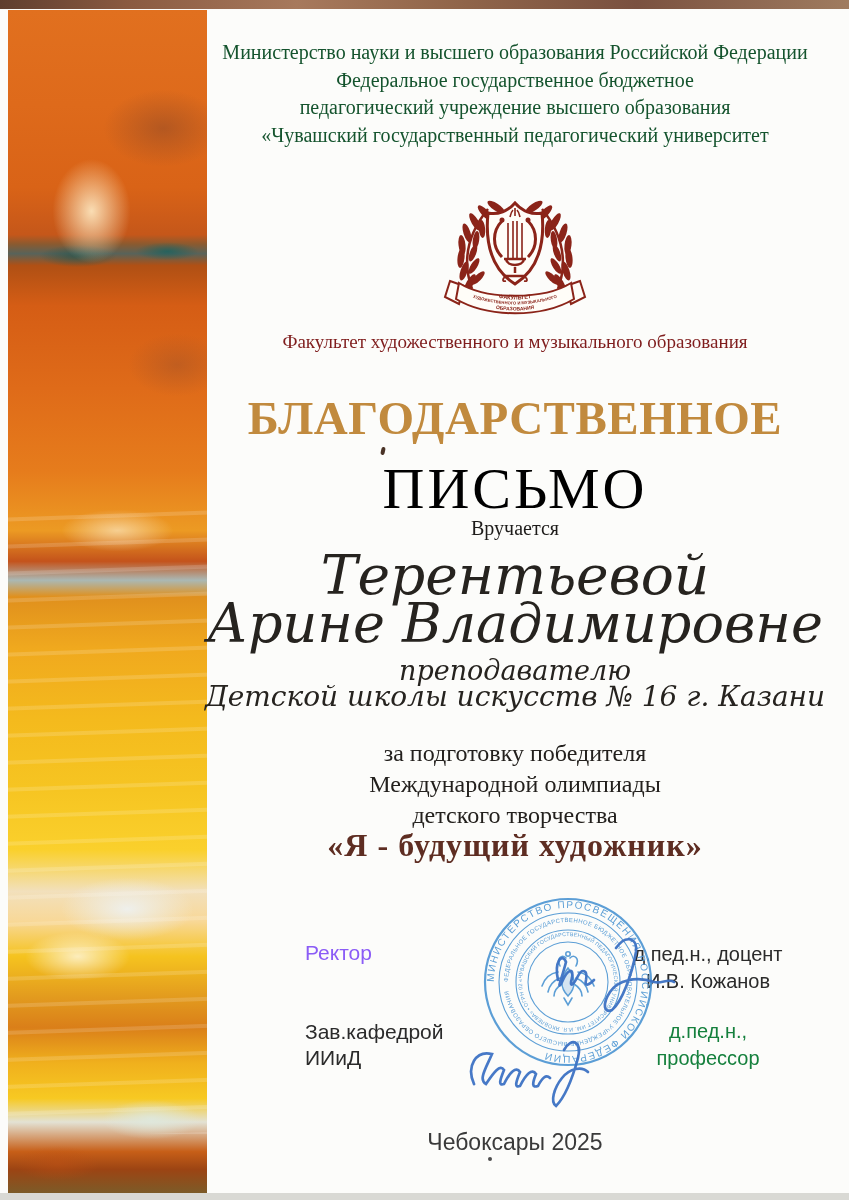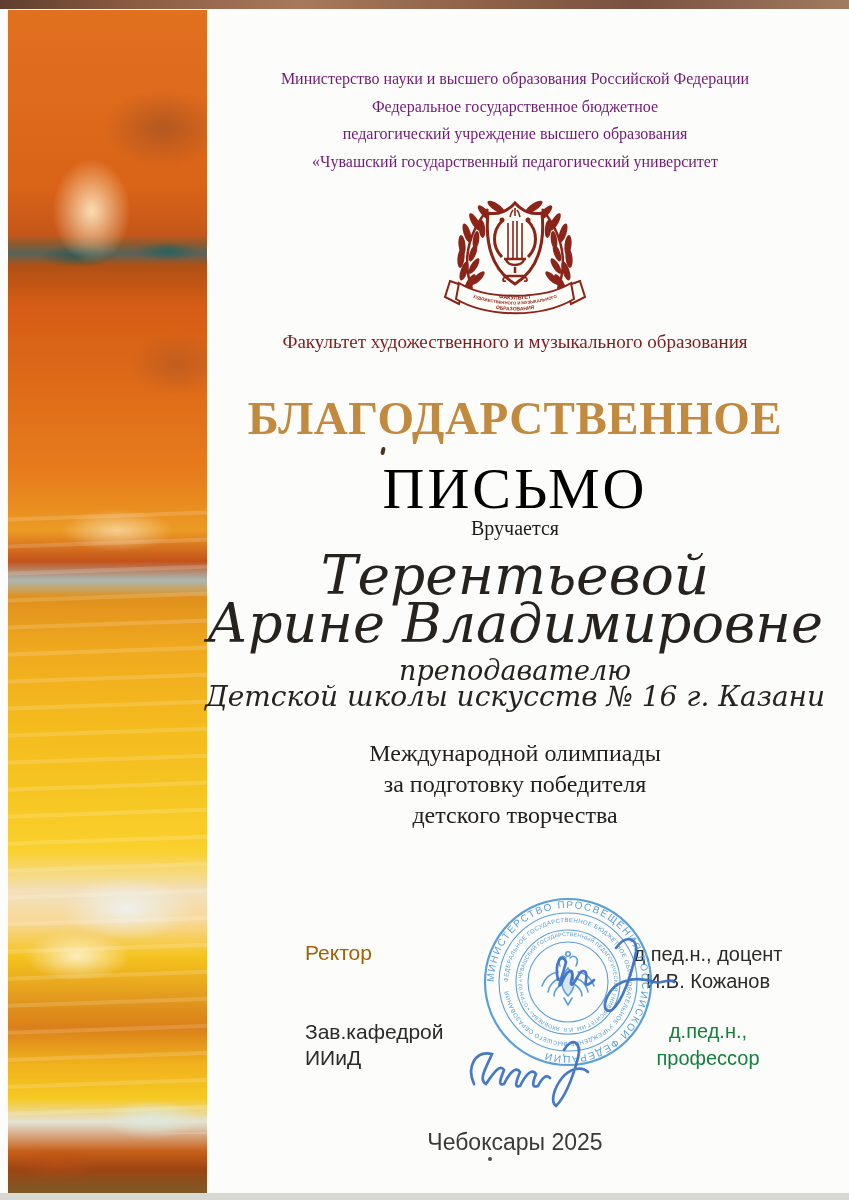--- a/index.html
+++ b/index.html
@@ -33,36 +33,36 @@
         #da7f19 86%, #f0b01d 89%, #f7c922 92%,
         #e3e2d4 94%, #c75f18 96.5%, #9c4413 98%, #7c5b28 100%);}
   .art-strip::after{content:"";position:absolute;left:0;width:100%;top:42%;height:53%;
     background:repeating-linear-gradient(178deg,
       rgba(255,255,255,0) 0 10px, rgba(255,255,255,0.25) 11px 14px, rgba(255,255,255,0) 15px 27px);
     opacity:.6;}
 
   .content{position:absolute;left:190px;top:0;width:650px;height:1200px;}
   .content > div{position:absolute;left:0;right:0;text-align:center;}
 
-  .header-block{top:39px;font-size:16px;line-height:27.5px;color:#701a75;margin-top:26px;}
+  .header-block{top:39px;font-size:20px;line-height:27.5px;color:#14532d;}
   .emblem-wrap{top:183px;}
   .faculty{top:331px;font-size:19px;color:#7f1d1d;}
   .title1{top:391px;font-size:47px;font-weight:bold;color:#c18a3e;letter-spacing:0.5px;}
   .title2{top:455px;font-size:58px;font-weight:normal;color:#000000;letter-spacing:3px;}
   .presented{top:517px;font-size:20px;}
   .script{font-family:"DejaVu Serif",serif;font-style:italic;color:#26231f;}
   .recipient-surname{top:543px;font-size:55px;}
   .recipient-name{top:592px;font-size:54px;}
   .recipient-role{top:655px;font-size:27px;}
   .recipient-org{top:680px;font-size:28px;}
   .award-block{top:738px;font-size:24px;line-height:31px;color:#23201d;}
   .competition{top:827px;font-size:32px;font-weight:bold;color:#5e2d22;letter-spacing:1px;}
 
   .sans{font-family:"Liberation Sans",sans-serif;}
-  .sign-pos1{top:941px;left:115px !important;right:auto !important;text-align:left !important;font-size:21px;color:#a16207;}
+  .sign-pos1{top:941px;left:115px !important;right:auto !important;text-align:left !important;font-size:21px;color:#8b5cf6;}
   .sign-right1{top:941px;left:428px !important;right:auto !important;width:180px;font-size:20px;line-height:27px;color:#2b2b2b;}
   .sign-pos2{top:1019px;left:115px !important;right:auto !important;text-align:left !important;font-size:21px;line-height:26px;color:#2b2b2b;}
   .sign-right2{top:1018px;left:428px !important;right:auto !important;width:180px;font-size:20px;line-height:27px;color:#15803d;}
   .footer-line{top:1129px;font-size:23px;color:#3a3a3a;}
 
   .seal-svg{position:absolute;left:482px;top:896px;opacity:.92;}
   .sig-svg{position:absolute;left:440px;top:918px;pointer-events:none;}
 
   .speck1{position:absolute;left:381px;top:447px;width:4px;height:8px;background:#4a3326;border-radius:2px;transform:rotate(12deg);}
   .speck2{position:absolute;left:488px;top:1157px;width:4px;height:4px;background:#4d4d4d;border-radius:50%;}
@@ -164,24 +164,25 @@
     <div class="title1">БЛАГОДАРСТВЕННОЕ</div>
     <div class="title2">ПИСЬМО</div>
 
     <div class="presented">Вручается</div>
     <div class="recipient-surname script">Терентьевой</div>
     <div class="recipient-name script">Арине Владимировне</div>
     <div class="recipient-role script">преподавателю</div>
     <div class="recipient-org script">Детской школы искусств № 16 г. Казани</div>
 
     <div class="award-block">
+      <div>за подготовку победителя</div>
       <div>Международной олимпиады</div>
-      <div>за подготовку победителя</div>
       <div>детского творчества</div>
     </div>
+    <div class="competition">«Я - будущий художник»</div>
 
     <div class="sign-pos1 sans">Ректор</div>
     <div class="sign-right1 sans">
       <div>д.пед.н., доцент</div>
       <div>И.В. Кожанов</div>
     </div>
 
     <div class="sign-pos2 sans">
       <div>Зав.кафедрой</div>
       <div>ИИиД</div>

